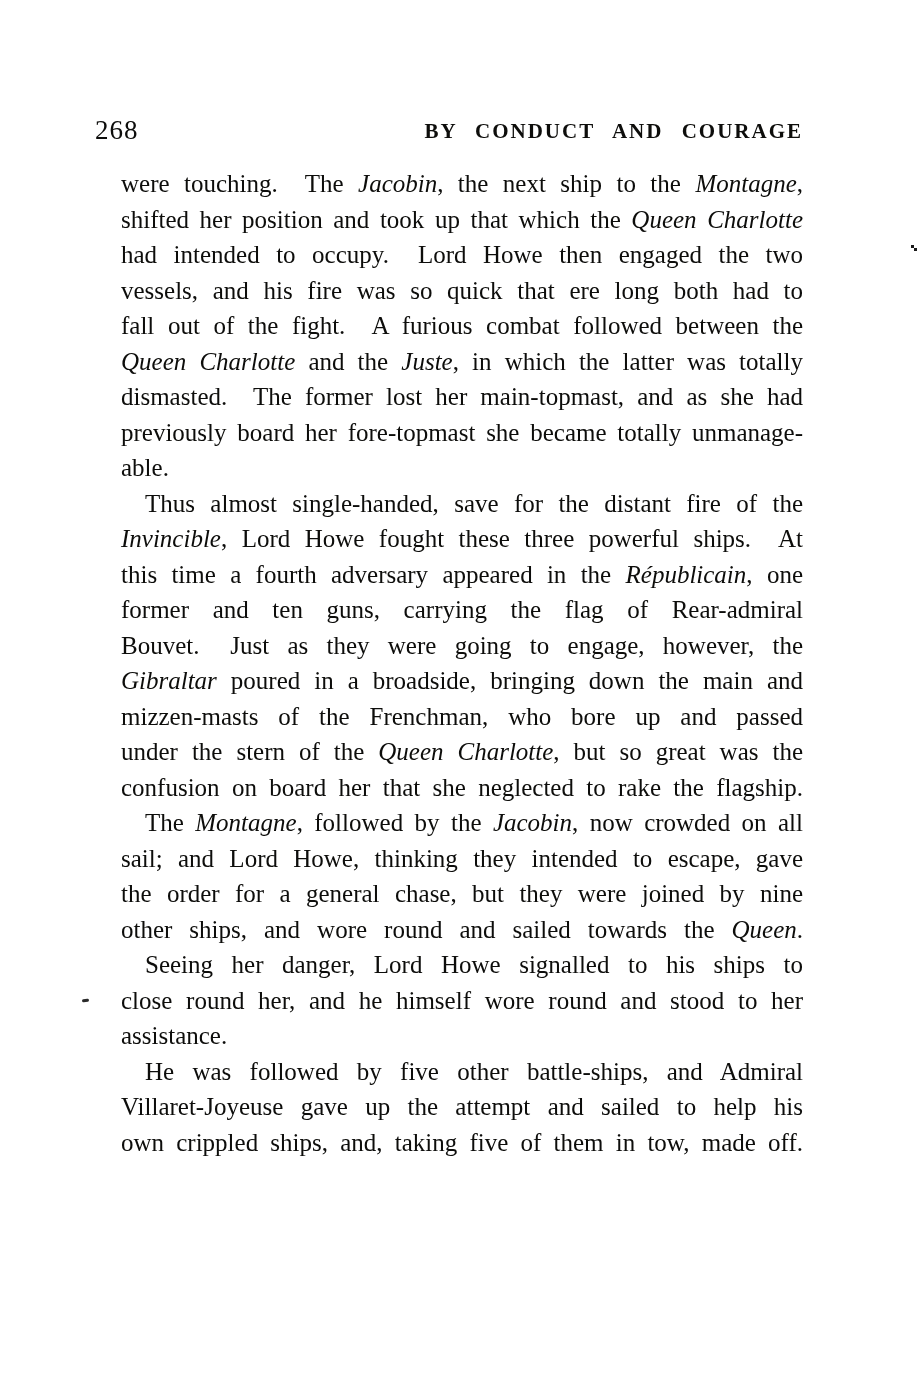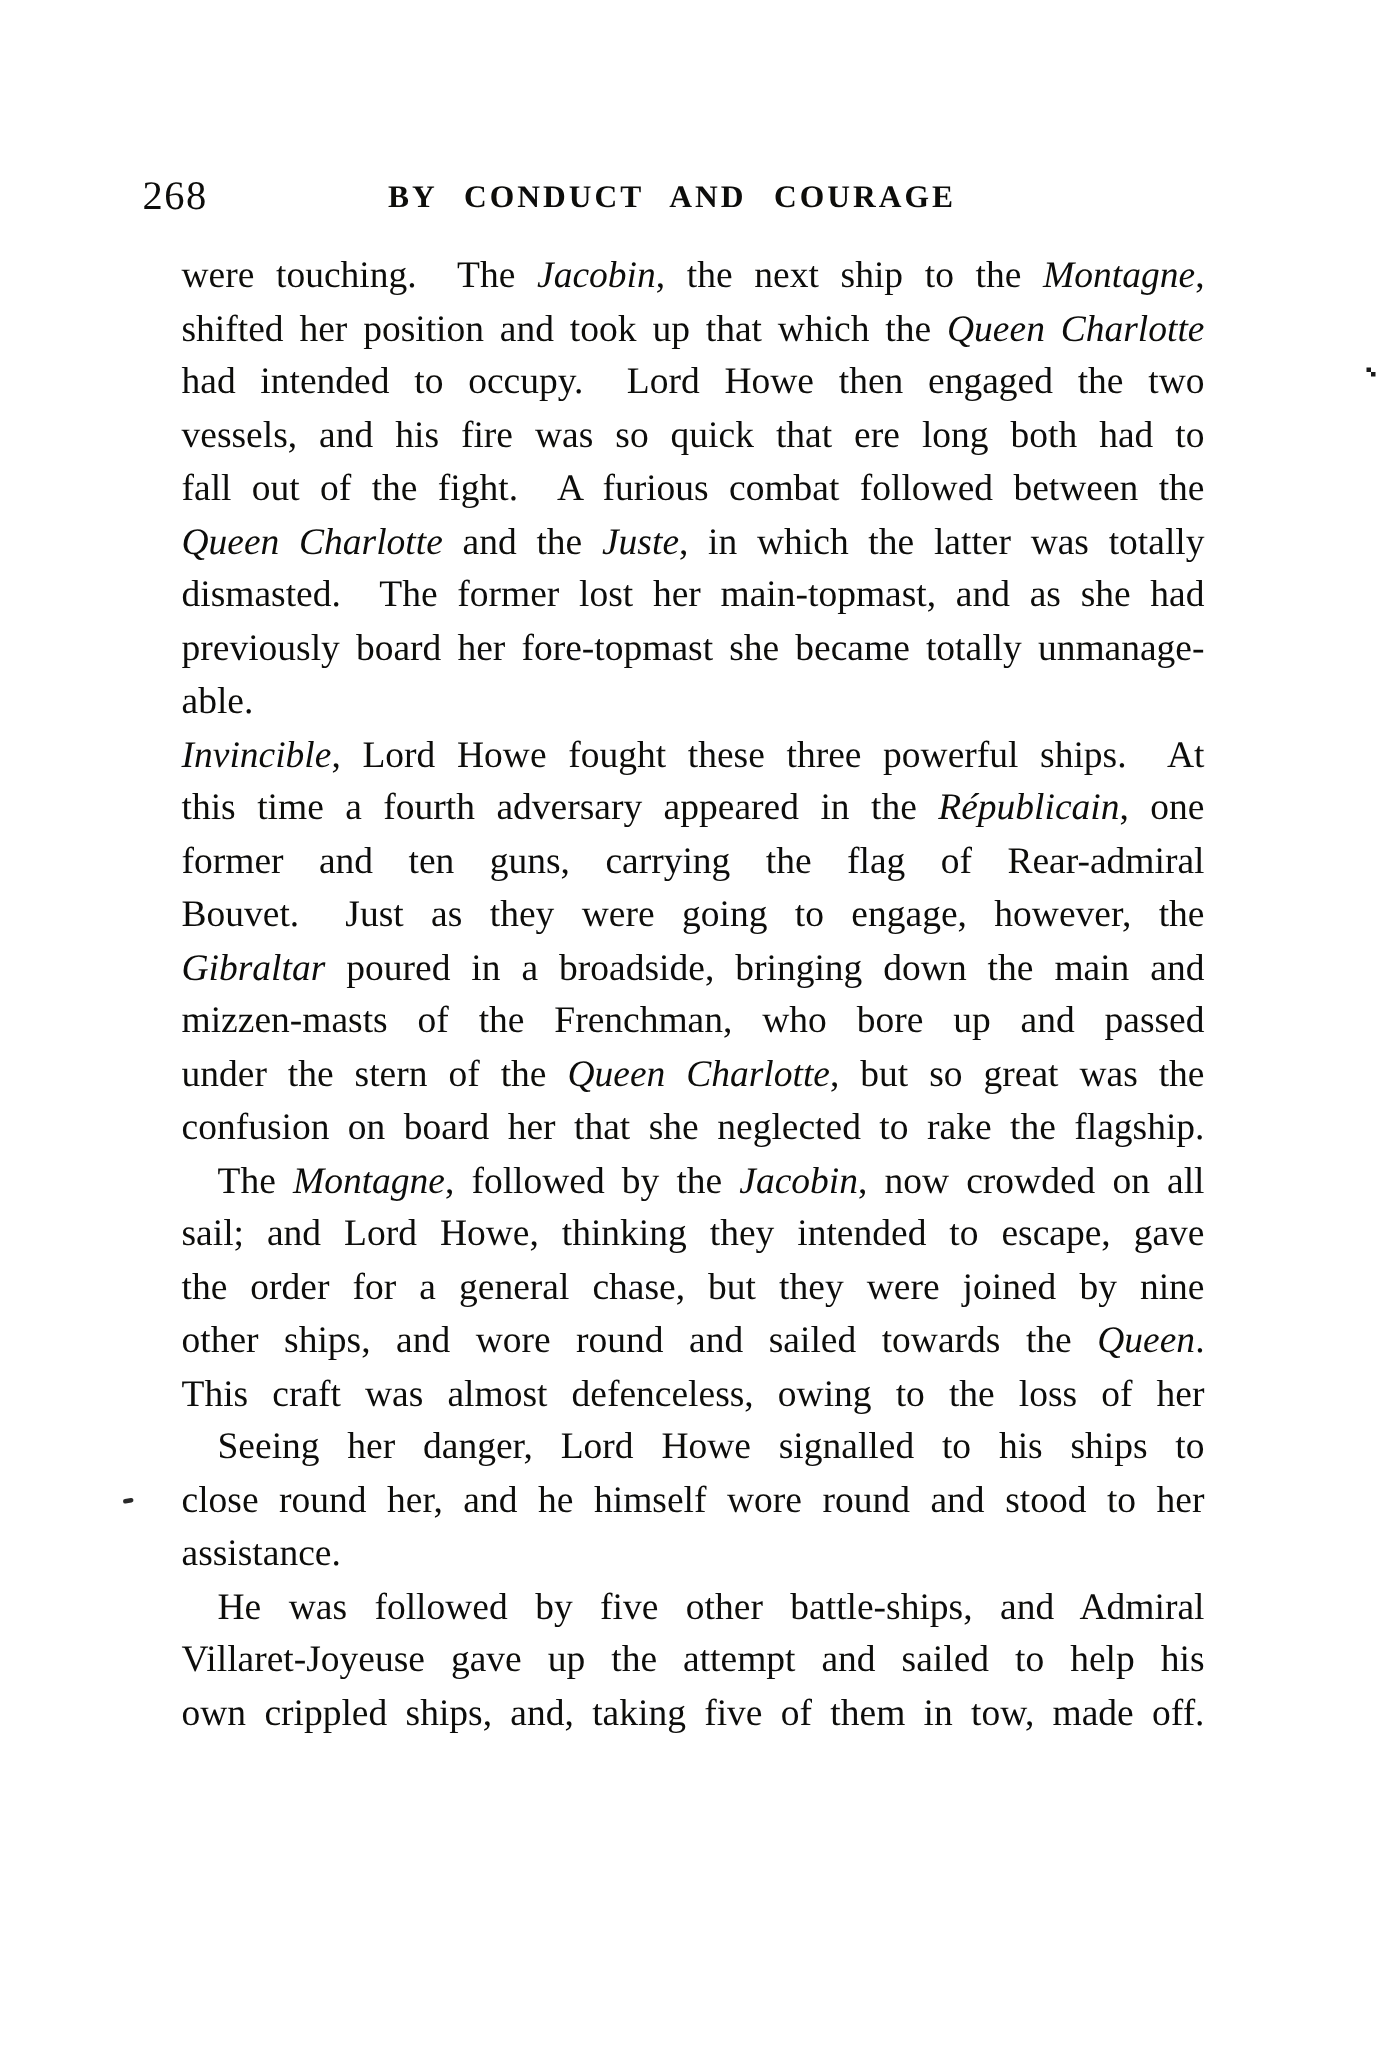--- a/index.html
+++ b/index.html
@@ -28,21 +28,21 @@
     left: 2px;
     top: 0;
     font-size: 27px;
     letter-spacing: 1px;
   }
   .running-title {
     position: absolute;
     left: 0;
     top: 4px;
     width: 100%;
-    text-align: center;
+    text-align: right;
     font-size: 21px;
     font-weight: bold;
     letter-spacing: 2px;
     word-spacing: 11px;
   }
   .text-block {
     position: absolute;
     left: 93px;
     top: 166px;
     width: 710px;
@@ -93,35 +93,35 @@
         <div class="line"><span>shifted her position and took up that which the </span><span class="it">Queen Charlotte</span></div>
         <div class="line"><span>had intended to occupy.  Lord Howe then engaged the two</span></div>
         <div class="line"><span>vessels, and his fire was so quick that ere long both had to</span></div>
         <div class="line"><span>fall out of the fight.  A furious combat followed between the</span></div>
         <div class="line"><span class="it">Queen Charlotte</span><span> and the </span><span class="it">Juste</span><span>, in which the latter was totally</span></div>
         <div class="line"><span>dismasted.  The former lost her main-topmast, and as she had</span></div>
         <div class="line"><span>previously board her fore-topmast she became totally unmanage-</span></div>
         <div class="line short"><span>able.</span></div>
       </div>
       <div class="paragraph">
+        <div class="line indent"><span>Thus almost single-handed, save for the distant fire of the</span></div>
         <div class="line"><span class="it">Invincible</span><span>, Lord Howe fought these three powerful ships.  At</span></div>
         <div class="line"><span>this time a fourth adversary appeared in the </span><span class="it">Républicain</span><span>, one</span></div>
         <div class="line"><span>former and ten guns, carrying the flag of Rear-admiral</span></div>
         <div class="line"><span>Bouvet.  Just as they were going to engage, however, the</span></div>
         <div class="line"><span class="it">Gibraltar</span><span> poured in a broadside, bringing down the main and</span></div>
         <div class="line"><span>mizzen-masts of the Frenchman, who bore up and passed</span></div>
         <div class="line"><span>under the stern of the </span><span class="it">Queen Charlotte</span><span>, but so great was the</span></div>
         <div class="line"><span>confusion on board her that she neglected to rake the flagship.</span></div>
       </div>
       <div class="paragraph">
         <div class="line indent"><span>The </span><span class="it">Montagne</span><span>, followed by the </span><span class="it">Jacobin</span><span>, now crowded on all</span></div>
         <div class="line"><span>sail; and Lord Howe, thinking they intended to escape, gave</span></div>
         <div class="line"><span>the order for a general chase, but they were joined by nine</span></div>
         <div class="line"><span>other ships, and wore round and sailed towards the </span><span class="it">Queen</span><span>.</span></div>
-        <div class="line"><span>This craft was almost defenceless, owing to the loss of her</span></div>
       </div>
       <div class="paragraph">
         <div class="line indent"><span>Seeing her danger, Lord Howe signalled to his ships to</span></div>
         <div class="line"><span>close round her, and he himself wore round and stood to her</span></div>
         <div class="line short"><span>assistance.</span></div>
       </div>
       <div class="paragraph">
         <div class="line indent"><span>He was followed by five other battle-ships, and Admiral</span></div>
         <div class="line"><span>Villaret-Joyeuse gave up the attempt and sailed to help his</span></div>
         <div class="line"><span>own crippled ships, and, taking five of them in tow, made off.</span></div>

